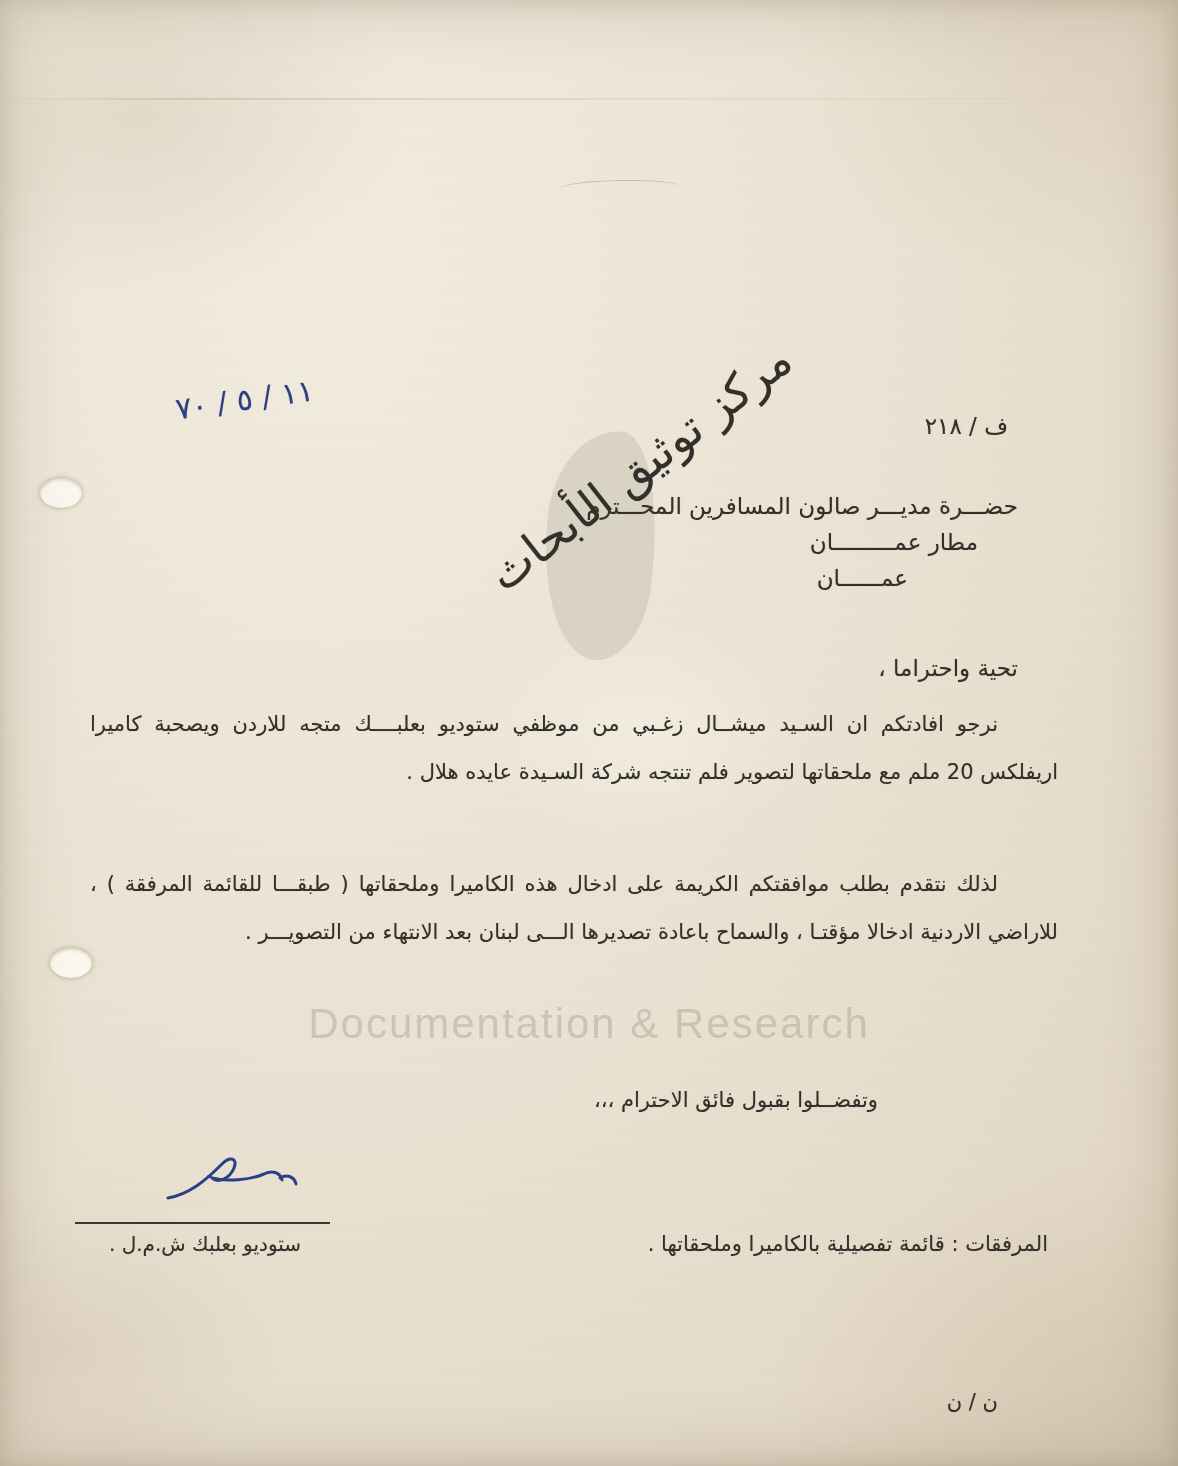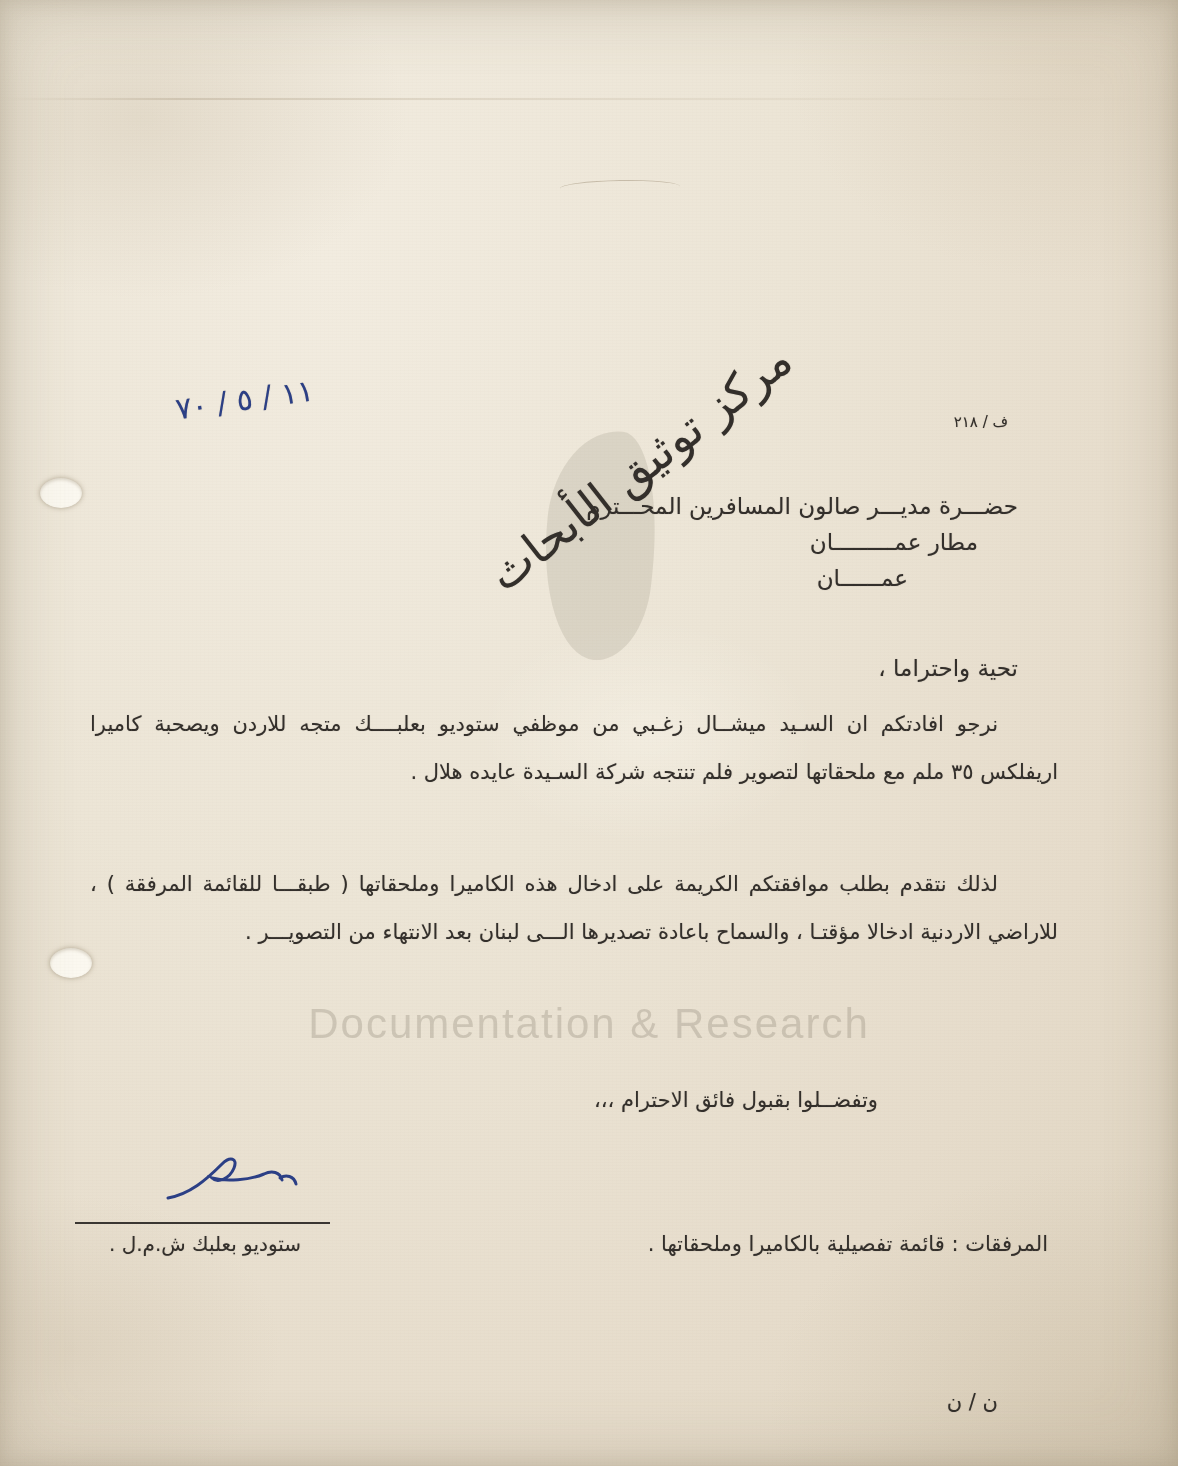--- a/index.html
+++ b/index.html
@@ -106,21 +106,21 @@
   .ar {
     font-family: "DejaVu Sans", sans-serif;
     color: #332f2b;
     direction: rtl;
     text-shadow: 0 0 1px rgba(60,55,48,0.35);
   }
   .ref-no {
     position: absolute;
     right: 170px;
     top: 413px;
-    font-size: 15px;
+    font-size: 23px;
     letter-spacing: 2px;
   }
   .handwritten-date {
     position: absolute;
     left: 175px;
     top: 382px;
     font-size: 30px;
     color: #2b3f86;
     transform: rotate(-8deg);
     font-family: "DejaVu Serif", serif;
@@ -244,21 +244,21 @@
     <div class="ref-no ar">ف / ٢١٨</div>
 
     <div class="addr ar">
       <div class="l1">حضـــرة مديـــر صالون المسافرين المحـــترم</div>
       <div class="l2">مطار عمـــــــــان</div>
       <div class="l3">عمــــــان</div>
     </div>
 
     <div class="greeting ar">تحية واحتراما ،</div>
 
-    <div class="para para-1 ar">نرجو افادتكم ان السـيد ميشــال زغـبي من موظفي ستوديو بعلبــــك متجه للاردن ويصحبة كاميرا اريفلكس ٣٥ ملم مع ملحقاتها لتصوير فلم تنتجه شركة السـيدة عايده هلال .</div>
+    <div class="para para-1 ar">نرجو افادتكم ان السـيد ميشــال زغـبي من موظفي ستوديو بعلبــــك متجه للاردن ويصحبة كاميرا اريفلكس 20 ملم مع ملحقاتها لتصوير فلم تنتجه شركة السـيدة عايده هلال .</div>
 
     <div class="para para-2 ar">لذلك نتقدم بطلب موافقتكم الكريمة على ادخال هذه الكاميرا وملحقاتها ( طبقـــا للقائمة المرفقة ) ، للاراضي الاردنية ادخالا مؤقتـا ، والسماح باعادة تصديرها الـــى لبنان بعد الانتهاء من التصويـــر .</div>
 
     <div class="closing ar">وتفضــلوا بقبول فائق الاحترام ،،،</div>
 
     <svg class="signature" viewBox="0 0 180 60">
       <path d="M8 48 C 30 44, 46 30, 62 14 C 70 6, 78 8, 74 18 C 70 28, 58 34, 52 28 C 66 32, 90 30, 104 24 C 112 20, 120 22, 122 30" fill="none" stroke="#2b3f86" stroke-width="3" stroke-linecap="round"></path>
       <path d="M120 28 C 126 24, 134 26, 136 34" fill="none" stroke="#2b3f86" stroke-width="3" stroke-linecap="round"></path>
     </svg>
 

